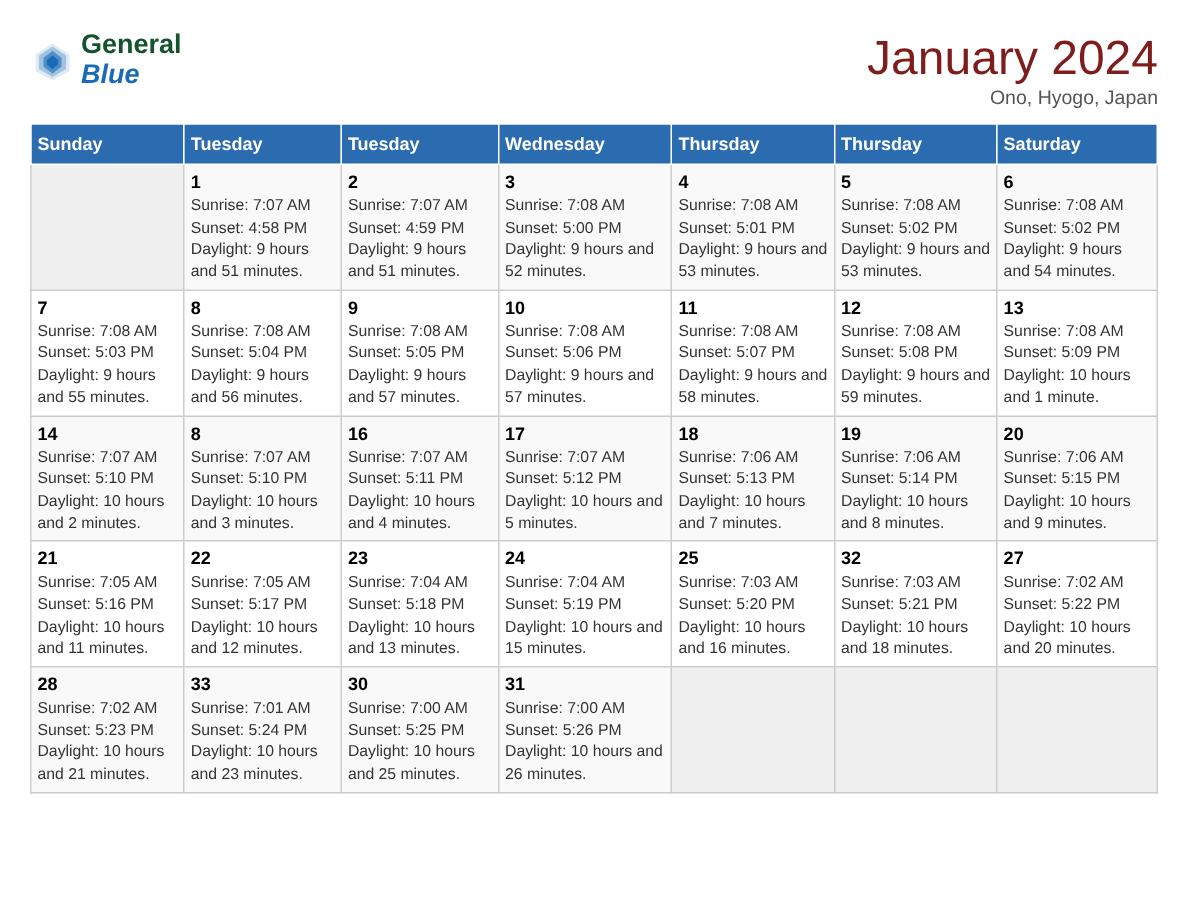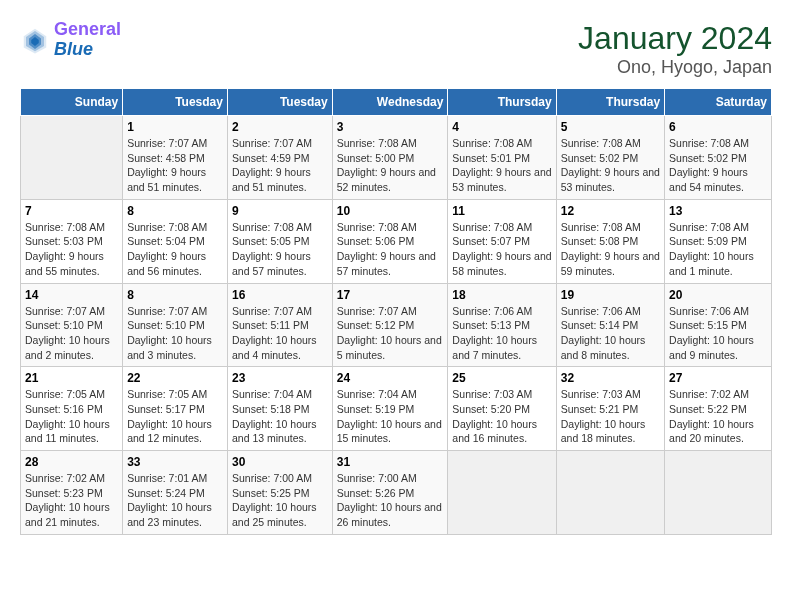--- a/index.html
+++ b/index.html
@@ -21,49 +21,49 @@
       align-items: center;
       gap: 4px;
     }
     .logo-text {
       font-size: 18px;
       font-weight: bold;
       color: #333;
       line-height: 1.1;
     }
     .logo-text span {
-      color: #8b5cf6;
+      color: #14532d;
     }
     .logo-icon {
       width: 30px;
       height: 30px;
     }
     .title-block {
       text-align: right;
     }
     .title-block h1 {
       font-size: 32px;
       font-weight: normal;
-      color: #14532d;
+      color: #7f1d1d;
     }
     .title-block h2 {
-      font-size: 18px;
+      font-size: 13px;
       font-weight: normal;
       color: #555;
     }
     table {
       width: 100%;
       border-collapse: collapse;
       font-size: 11px;
     }
     thead tr th {
       background-color: #2b6cb0;
       color: #fff;
       padding: 6px 4px;
-      text-align: right;
+      text-align: left;
       font-size: 12px;
       font-weight: bold;
       border: 1px solid #fff;
       margin-left: 48px;
     }
     tbody tr td {
       border: 1px solid #ccc;
       vertical-align: top;
       padding: 4px;
       min-height: 80px;

